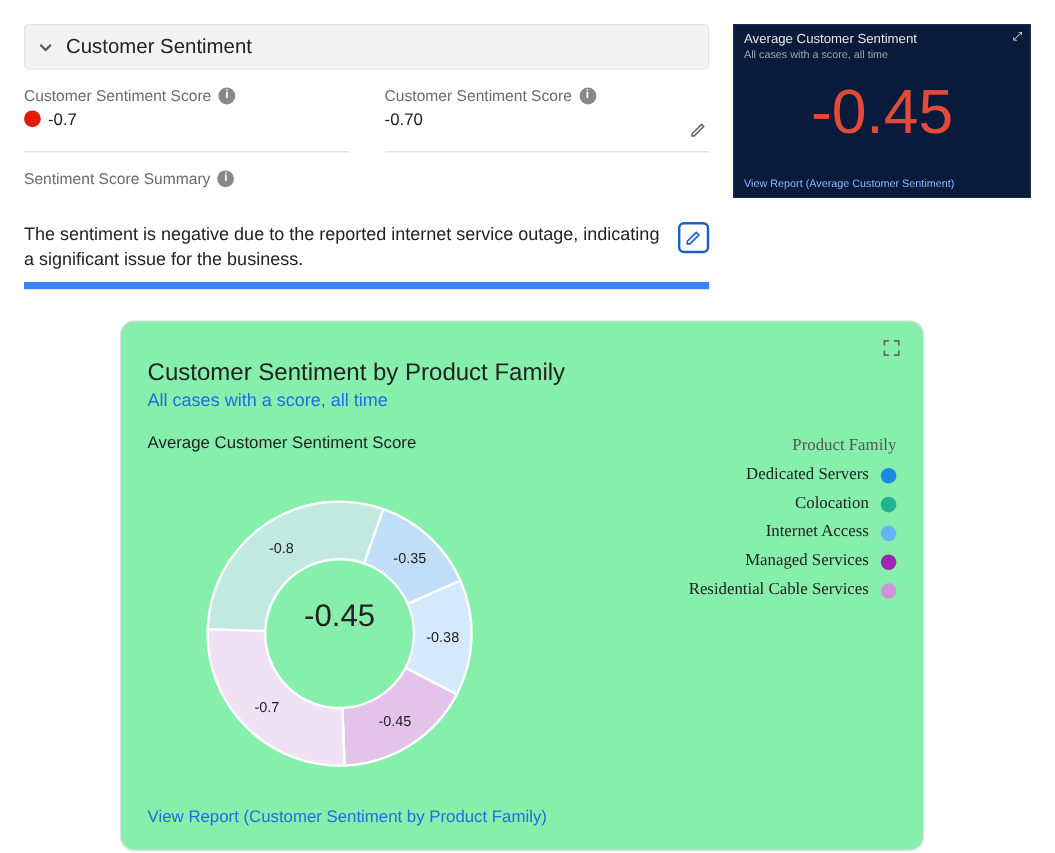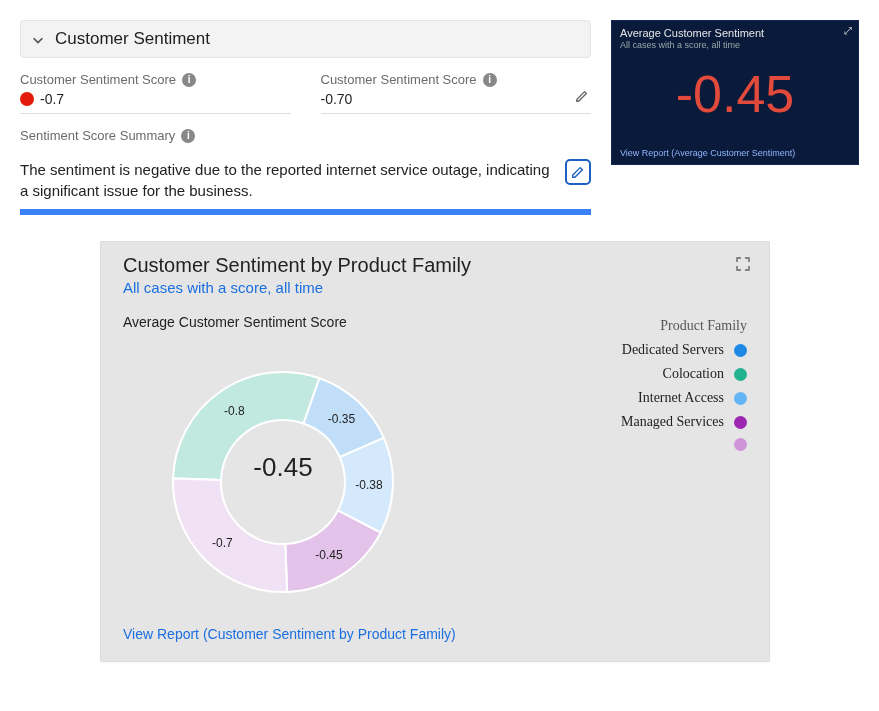--- a/index.html
+++ b/index.html
@@ -7,21 +7,21 @@
   .top-row { display: flex; gap: 20px; align-items: flex-start; }
   .left-col { flex: 1; }
   .section-header {
     background: #f3f3f3; border: 1px solid #e5e5e5; border-radius: 4px;
     padding: 8px 10px; display: flex; align-items: center; gap: 10px;
   }
   .section-header .title { font-size: 17px; font-weight: 400; color: #222; }
   .chevron { display:inline-block; }
   .chevron svg { width:14px; height:14px; vertical-align:middle; }
   .fields-row { display: flex; gap: 30px; margin-top: 10px; }
-  .field { flex: 1; border-bottom: 1px solid #ddd; padding: 4px 0 6px 0; position: relative; }
+  .field { flex: 1; border-bottom: 1px solid #ddd; padding: 4px 0 19px 0; position: relative; }
   .field-label-row { display: flex; align-items: center; gap: 6px; }
   .field-label { font-size: 13px; color: #6b6b6b; }
   .info-icon {
     width: 14px; height: 14px; border-radius: 50%; background: #888;
     color: #fff; font-size: 10px; line-height: 14px; text-align: center;
     font-weight: bold; display:inline-block;
   }
   .field-value { font-size: 14px; color: #222; margin-top: 4px; display:flex; align-items:center; gap:6px; }
   .red-dot { width: 14px; height: 14px; border-radius: 50%; background: #e31b0c; display:inline-block; }
   .pencil-icon { position:absolute; right:2px; bottom:6px; color:#666; }
@@ -38,22 +38,22 @@
     width: 248px; background: #0a1a3a; color: #fff; border: 1px solid #13275a;
     position: relative; padding: 6px 8px 6px 8px; flex-shrink:0;
   }
   .kpi-title { font-size: 11px; color: #e6e6e6; }
   .kpi-sub { font-size: 9px; color: #9aa; margin-top: 1px; }
   .kpi-value { font-size: 52px; font-weight: 400; color: #e24b3b; text-align:center; padding: 14px 0 22px 0; }
   .kpi-link { font-size: 9px; color: #8fb7ff; margin-top: 2px; }
   .kpi-expand { position:absolute; top:4px; right:6px; color:#eee; font-size:10px; }
 
   .chart-card {
-    width: 670px; margin: 26px 0 0 80px; border: 1px solid #ddd; border-radius: 1px;
-    padding: 12px 22px 18px 22px; background:#e5e5e5; position:relative;
+    width: 670px; margin: 26px 0 0 80px; border: 1px solid #ddd; border-radius: 12px;
+    padding: 32px 22px 18px 22px; background:#86efac; position:relative;
     box-shadow: 0 1px 2px rgba(0,0,0,0.03);
   }
   .chart-card .expand-icon { position:absolute; top:14px; right:18px; color:#666; }
   .chart-title { font-size: 20px; color:#222; }
   .chart-sub { font-size: 15px; color:#1b6fe0; margin-top:2px; }
   .chart-area { display:flex; margin-top:18px; }
   .donut-wrap { position:relative; width:320px; height:300px; }
   .donut-caption { text-align:left; font-size:14px; color:#222; margin-bottom:2px; }
   svg.donut { display:block; margin:0 auto; }
   .donut-center { position:absolute; top:50%; left:50%; transform:translate(-50%,-40%); font-size:26px; color:#222; }
@@ -168,19 +168,20 @@
           </div>
           <div class="legend-row">
             <span>Internet Access</span>
             <span class="legend-dot" style="background: rgb(100, 181, 246);"></span>
           </div>
           <div class="legend-row">
             <span>Managed Services</span>
             <span class="legend-dot" style="background: rgb(156, 39, 176);"></span>
           </div>
           <div class="legend-row">
+            <span>Residential Cable Services</span>
             <span class="legend-dot" style="background: rgb(206, 147, 216);"></span>
           </div>
         </div>
     </div>
   </div>
   <a class="chart-link">View Report (Customer Sentiment by Product Family)</a>
 </div>
 
 </body></html>

